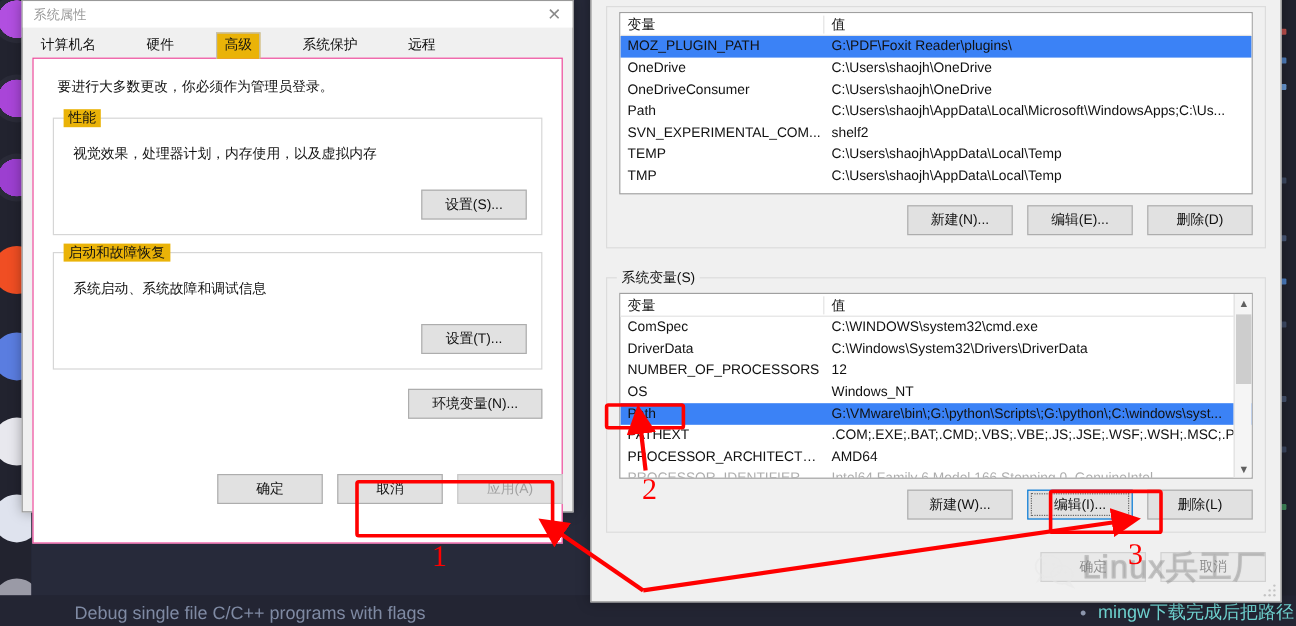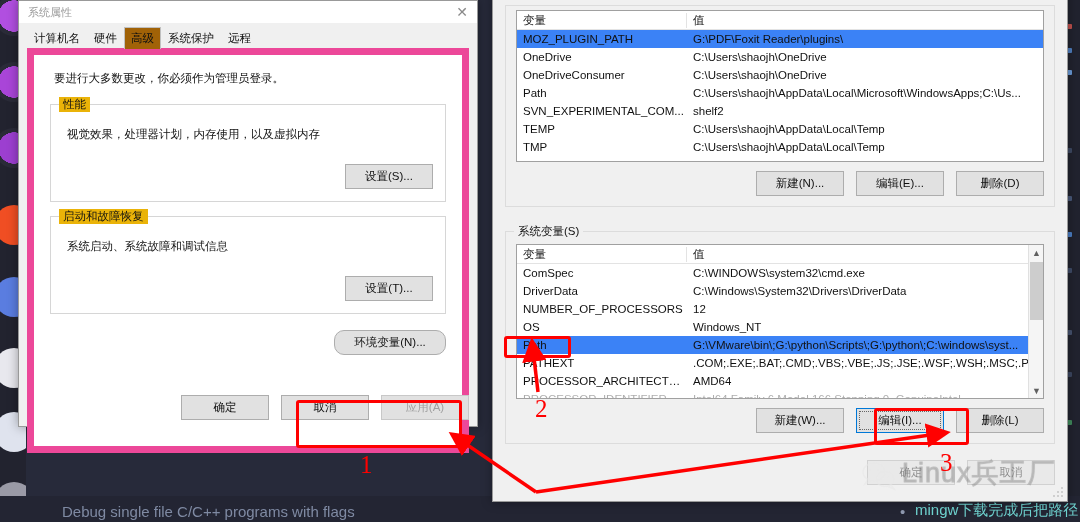--- a/index.html
+++ b/index.html
@@ -56,35 +56,35 @@
     padding-left: 9px;
   }
   .win-title { font-size: 11px; color: #9a9a9a; }
   .win-close {
     width: 30px; height: 22px; display: flex; align-items: center;
     justify-content: center; color: #8a8a8a; font-size: 14px;
   }
 
   .tabstrip {
     position: relative; height: 21px; margin: 4px 0 0 8px;
-    display: flex; align-items: flex-end;
+    display: flex; align-items: flex-end; gap: 28px;
   }
   .tab {
     font-size: 11.5px; color: #111;
     padding: 3px 6px 3px 6px; line-height: 14px;
     border: 1px solid transparent; border-bottom: none;
     background: transparent; white-space: nowrap;
   }
   .tab.active {
-    background: #a16207; border-color: #c0c0c0;
+    background: #eab308; border-color: #c0c0c0;
     position: relative; z-index: 3; margin-bottom: -1px; padding-bottom: 4px;
   }
   .tab-body {
     position: relative;
-    background: #ffffff; border: 7px solid #ec4899;
+    background: #ffffff; border: 1px solid #ec4899;
     margin: 0 8px;
     height: 405px;
   }
 
   .hint-line { font-size: 11.5px; color: #111; padding: 16px 0 0 20px; }
 
   .group {
     position: relative;
     border: 1px solid #d6d6d6;
     margin: 14px 16px 0 16px;
@@ -263,21 +263,21 @@
 
       <div class="group">
         <span class="group-legend">启动和故障恢复</span>
         <div class="group-text">系统启动、系统故障和调试信息</div>
         <div class="group-btnrow">
           <button class="btn">设置(T)...</button>
         </div>
       </div>
 
       <div style="display:flex; justify-content:flex-end; margin:16px 16px 0 0;">
-        <button class="btn" style="min-width:112px;border-radius:10px;">环境变量(N)...</button>
+        <button class="btn" style="min-width:112px;">环境变量(N)...</button>
       </div>
     </div>
 
     <div class="dialog-footer">
       <button class="btn">确定</button>
       <button class="btn">取消</button>
       <button class="btn disabled">应用(A)</button>
     </div>
   </div>
 

